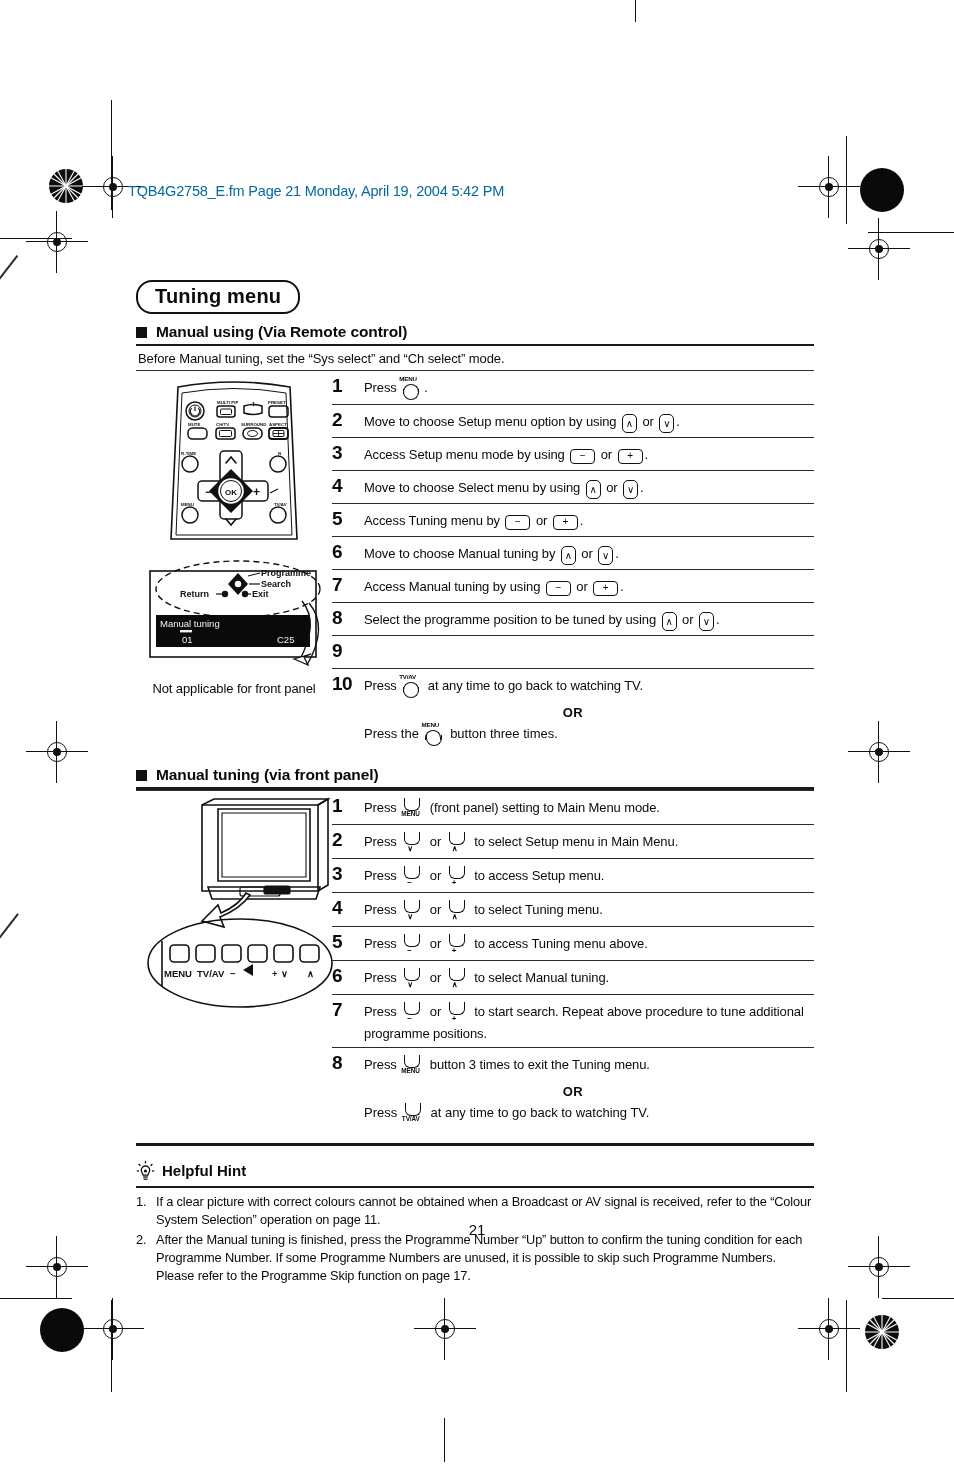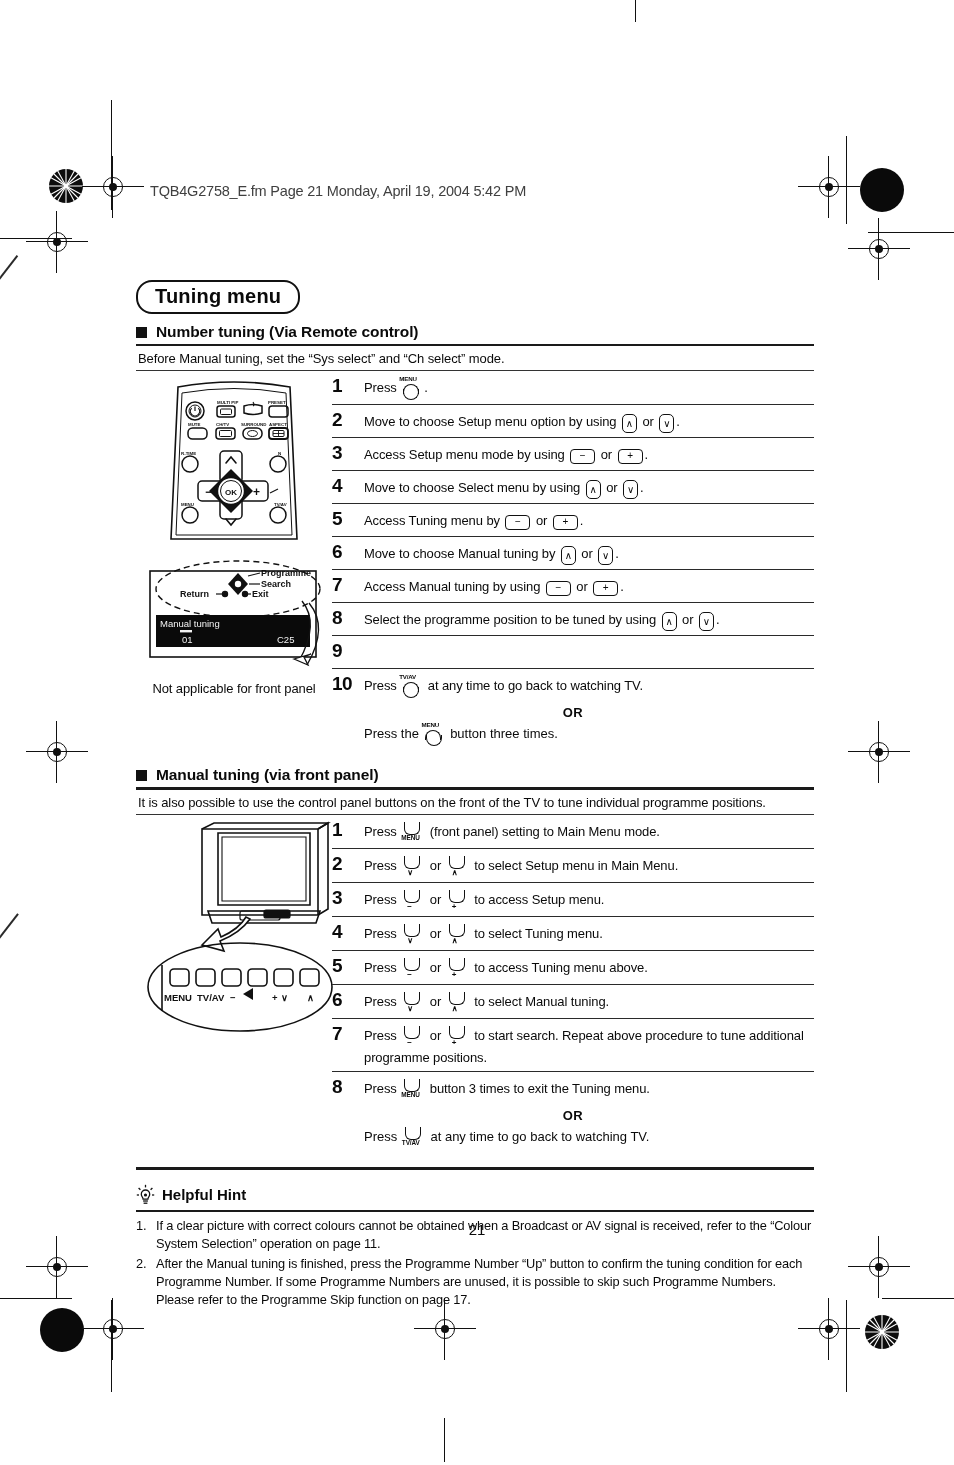--- a/index.html
+++ b/index.html
@@ -52,22 +52,21 @@
   .starburst { width: 52px; height: 52px; }
   .trimline { position: absolute; background: #111; }
 
   
   .print-header {
     position: absolute;
     left: 128px; top: 183px;
     font-size: 14.5px;
     letter-spacing: -0.2px;
     white-space: nowrap;
-    color: #404040;
-    margin-left: 22px;
+    color: #0369a1;
   }
 
   
   .content {
     position: absolute;
     left: 136px; top: 248px;
     width: 678px;
     margin-top: 32px;
   }
 
@@ -421,21 +420,21 @@
 <div class="print-header">TQB4G2758_E.fm  Page 21  Monday, April 19, 2004  5:42 PM</div>
 
 <div class="content">
 
   
   <div class="chapter-title">Tuning menu</div>
 
   
   <div class="section-head">
     <span class="sq-bullet"></span>
-    <span>Number tuning (Via Remote control)</span>
+    <span>Manual using (Via Remote control)</span>
   </div>
   <div class="rule-heavy"></div>
   <div class="intro-line">Before Manual tuning, set the “Sys select” and “Ch select” mode.</div>
   <div class="rule-thin"></div>
 
   <div class="block">
 
     <div class="figure-col">
 
       <div class="remote-fig">
@@ -603,21 +602,20 @@
         <div class="step-sub"><span>Press the </span><span class="g key-round"><span class="tag">MENU</span><span class="cap"></span></span><span> button three times.</span></div>
       </div>
   </div>
 
   
   <div class="section-head" style="margin-top:18px;">
     <span class="sq-bullet"></span>
     <span>Manual tuning (via front panel)</span>
   </div>
   <div class="rule-heavy"></div>
-  <div class="intro-line">It is also possible to use the control panel buttons on the front of the TV to tune individual programme positions.</div>
   <div class="rule-thin"></div>
 
   <div class="block">
 
     <div class="figure-col">
       <div class="tv-fig">
         <svg width="200" height="220" viewBox="0 0 200 220">
 
           <g fill="none" stroke="#111" stroke-width="1.6">
             <path d="M60 10 L176 10 L176 96 L60 96 Z"></path>

